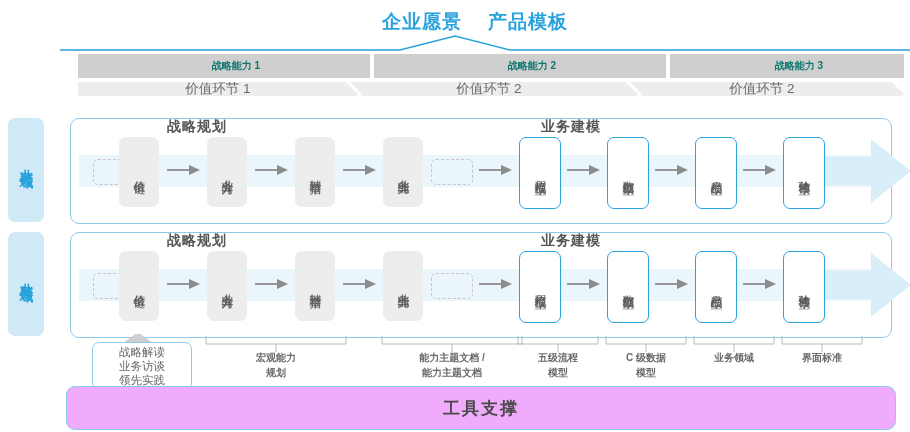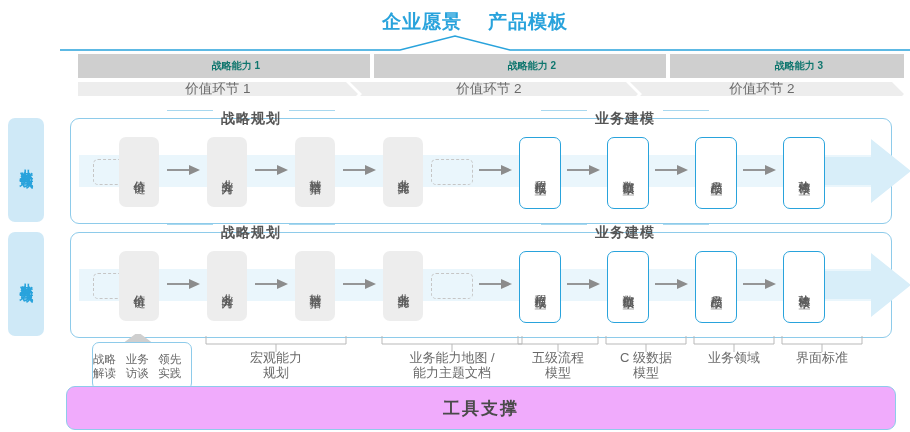--- a/index.html
+++ b/index.html
@@ -67,21 +67,21 @@
   .row1{top:114px;}
   .row2{top:228px;}
 
   .band{
     position:absolute;left:8px;top:36px;width:804px;height:32px;
     background:#eaf6fc;
   }
   .bigarrow{position:absolute;right:-22px;top:18px;width:90px;height:68px;}
 
   
-  .sec{position:absolute;top:-9px;height:18px;display:flex;gap:8px;}
+  .sec{position:absolute;top:-9px;height:18px;display:flex;align-items:center;gap:8px;flex-direction:column;}
   .sec .rule{width:46px;height:1.3px;background:#a8d8ef;}
   .sec .txt{font-size:14px;font-weight:bold;color:#555;white-space:nowrap;letter-spacing:1px;}
   .secA{left:96px;}
   .secB{left:470px;}
 
   
   .node{
     position:absolute;top:18px;width:40px;height:70px;
     display:flex;align-items:center;justify-content:center;
     border-radius:7px;
@@ -95,26 +95,26 @@
   .ghost{
     position:absolute;top:40px;width:40px;height:24px;
     border:1.2px dashed #c6c6c6;border-radius:5px;
   }
   .arr{position:absolute;top:44px;width:34px;height:14px;}
 
   
   .tools{position:absolute;left:0;top:330px;width:910px;height:62px;}
   .tlabel{
     position:absolute;top:16px;text-align:center;
-    font-size:13px;line-height:15px;color:#6a6a6a;white-space:nowrap;
+    font-size:10px;line-height:15px;color:#6a6a6a;white-space:nowrap;font-weight:bold;
   }
   .tbox{
     position:absolute;left:92px;top:338px;width:98px;height:46px;
     border:1.1px solid #8ecbea;border-radius:7px;background:#fff;
-    display:flex;align-items:center;justify-content:center;
+    display:flex;flex-direction:column;align-items:center;justify-content:center;
     font-size:11.5px;line-height:14px;color:#6a6a6a;
   }
 
   
   .toolbox{
     position:absolute;left:66px;top:382px;width:828px;height:42px;
     border:1.3px solid #8ecbea;border-radius:9px;background:#f0abfc;
     display:flex;align-items:center;justify-content:center;
   }
   .toolbox .t{font-size:17px;font-weight:bold;color:#4a4a4a;letter-spacing:2px;}
@@ -323,21 +323,21 @@
     <div>战略解读</div>
     <div>业务访谈</div>
     <div>领先实践</div>
   </div>
 
   <div class="tlabel" style="left:226px;width:100px;top:346px;">
     <div>宏观能力</div>
     <div>规划</div>
   </div>
   <div class="tlabel" style="left:382px;width:140px;top:346px;">
-    <div>业务能力地图 /</div>
+    <div>能力主题文档 /</div>
     <div>能力主题文档</div>
   </div>
   <div class="tlabel" style="left:508px;width:100px;top:346px;">
     <div>五级流程</div>
     <div>模型</div>
   </div>
   <div class="tlabel" style="left:596px;width:100px;top:346px;">
     <div>C 级数据</div>
     <div>模型</div>
   </div>

